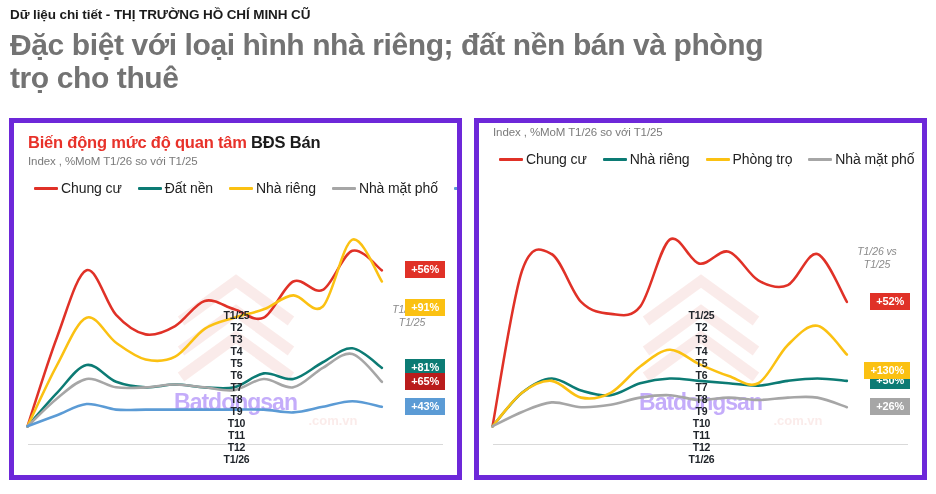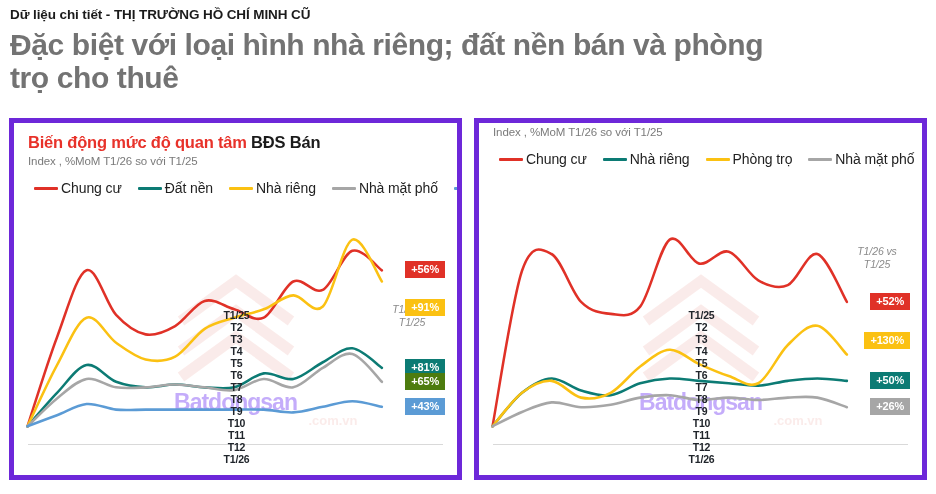--- a/index.html
+++ b/index.html
@@ -248,21 +248,21 @@
         <div class="axis-tick">T8</div>
         <div class="axis-tick">T9</div>
         <div class="axis-tick">T10</div>
         <div class="axis-tick">T11</div>
         <div class="axis-tick">T12</div>
         <div class="axis-tick">T1/26</div>
       </div>
   <div class="val-badge" style="background: rgb(224, 49, 39); right: 12px; top: 138.313px;">+56%</div>
       <div class="val-badge" style="background: rgb(12, 123, 116); right: 12px; top: 235.826px;">+81%</div>
       <div class="val-badge" style="background: rgb(251, 193, 18); right: 12px; top: 149.458px; margin-top: 27px;">+91%</div>
-      <div class="val-badge" style="background: #4d7c0f; right: 12px; top: 249.756px; margin-left: 42px;">+65%</div>
+      <div class="val-badge" style="background: #b91c1c; right: 12px; top: 249.756px; margin-left: 42px;">+65%</div>
       <div class="val-badge" style="background: rgb(91, 155, 213); right: 12px; top: 274.831px; margin-left: 23px;">+43%</div>
     </div>
 
   <div class="panel">
     <div class="panel-sub">Index , %MoM T1/26 so với T1/25</div>
     <div class="legend">
         <div class="legend-item">
           <span class="legend-swatch" style="background: rgb(224, 49, 39);"></span>
           <span class="legend-label">Chung cư</span>
         </div>
@@ -310,17 +310,17 @@
         <div class="axis-tick">T7</div>
         <div class="axis-tick">T8</div>
         <div class="axis-tick">T9</div>
         <div class="axis-tick">T10</div>
         <div class="axis-tick">T11</div>
         <div class="axis-tick">T12</div>
         <div class="axis-tick">T1/26</div>
       </div>
   <div class="val-badge" style="background: rgb(224, 49, 39); right: 12px; top: 169.889px;">+52%</div>
       <div class="val-badge" style="background: rgb(12, 123, 116); right: 12px; top: 248.863px;">+50%</div>
-      <div class="val-badge" style="background: rgb(251, 193, 18); right: 12px; top: 209px;">+130%</div>
+      <div class="val-badge" style="background: rgb(251, 193, 18); right: 12px; top: 239px;">+130%</div>
       <div class="val-badge" style="background: rgb(166, 166, 166); right: 12px; top: 275.188px;">+26%</div>
     </div>
 
 </div>
 
 </body></html>

